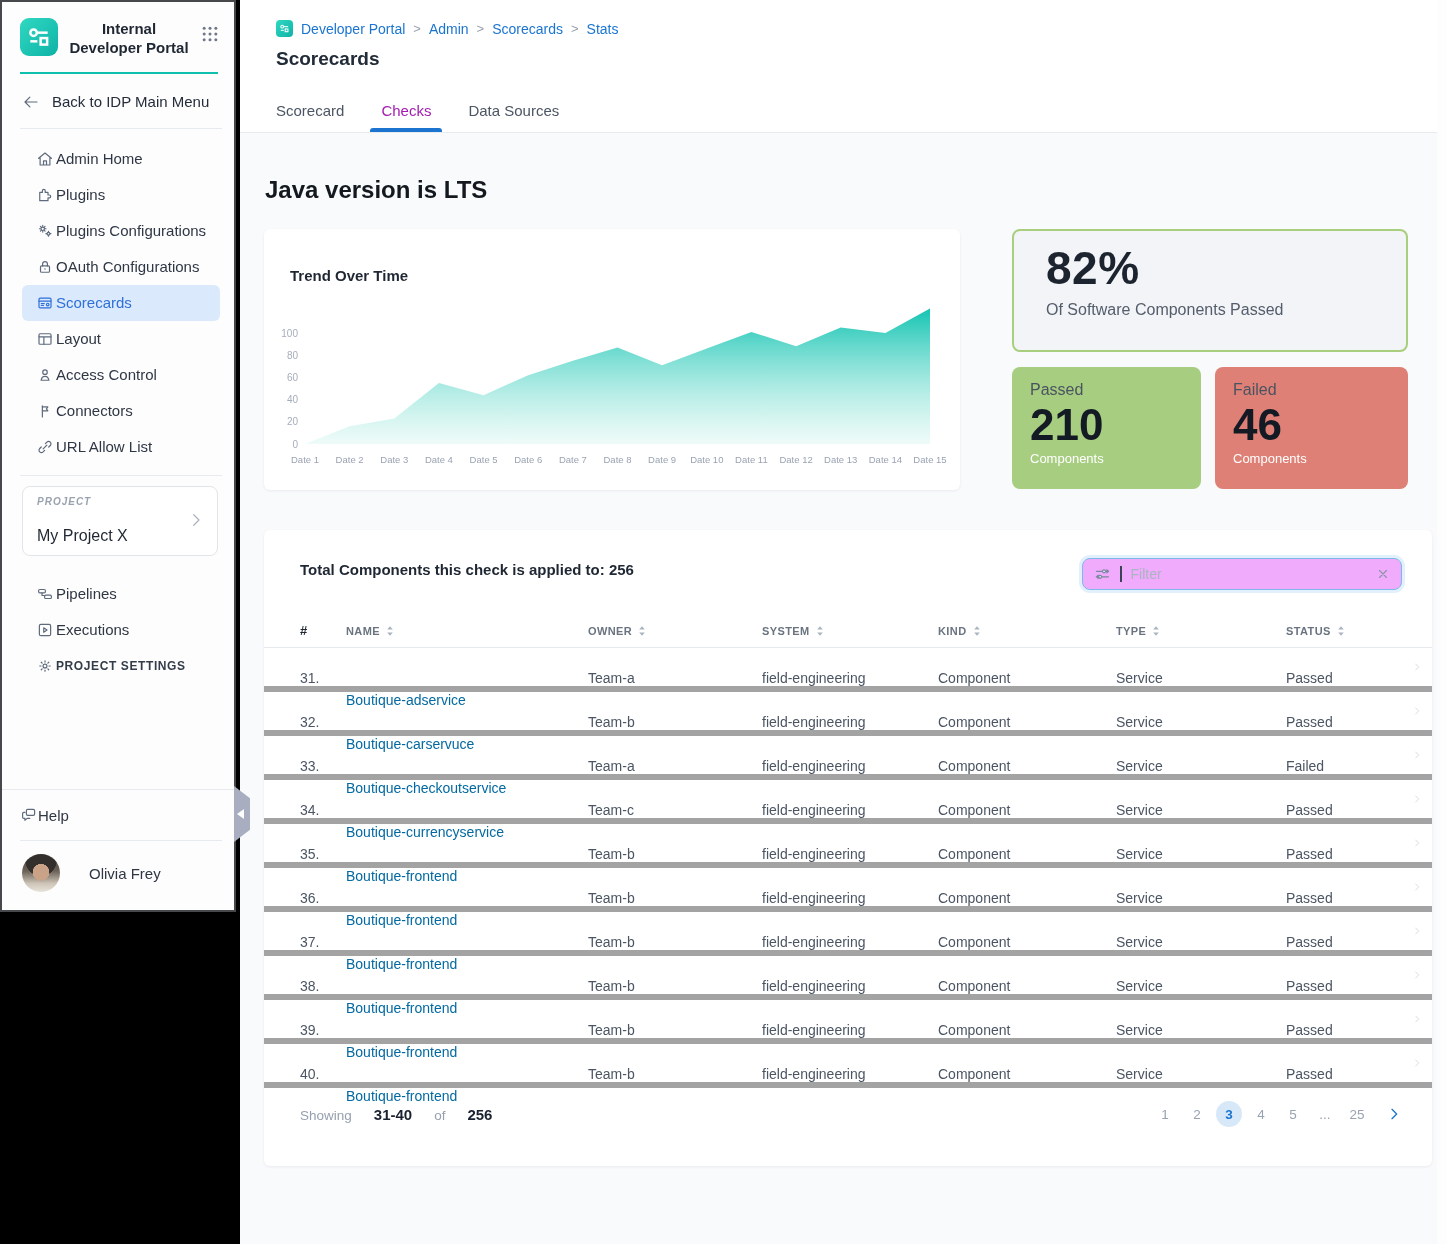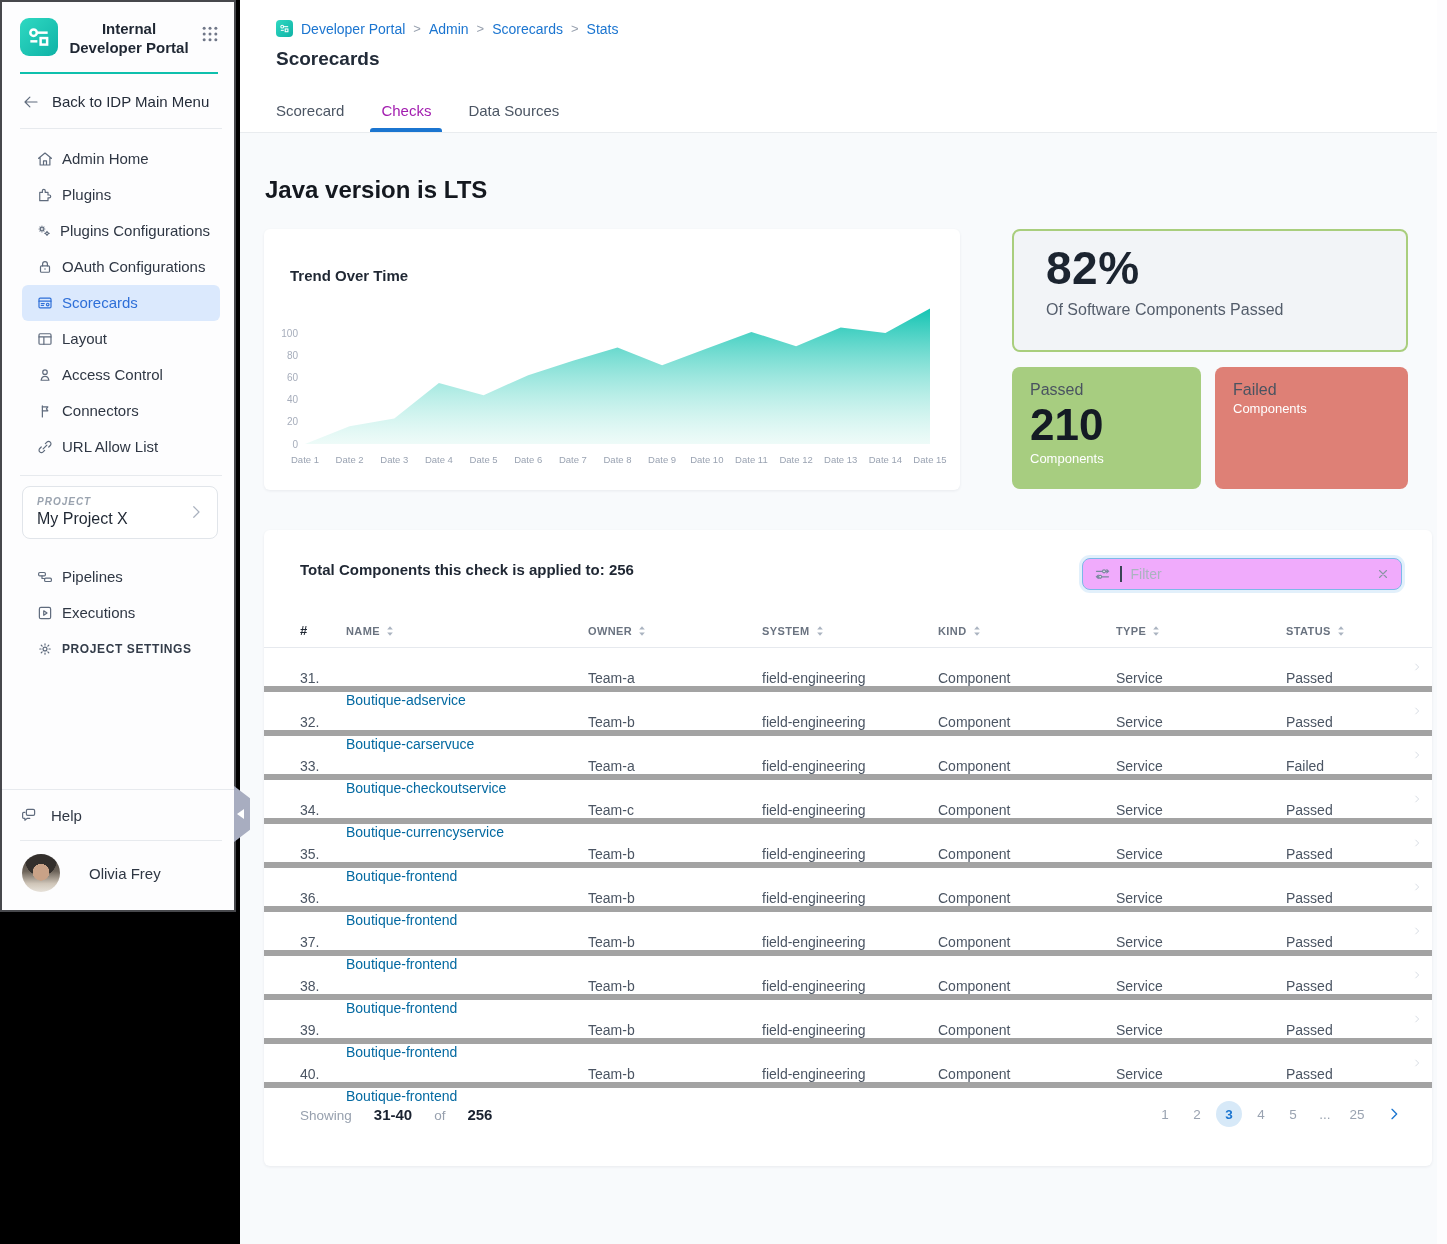--- a/index.html
+++ b/index.html
@@ -18,33 +18,33 @@
   .logo svg, .mini-logo svg{stroke:#fff;fill:none;stroke-width:2.3;}
   .logo-text{font-size:15px;font-weight:700;color:#1f2733;line-height:1.25;padding-top:2px;flex:1;}
   .logo-text span{display:block;}
   .grid-icon{padding-top:6px;cursor:pointer;}
   .teal-line{height:2px;background:#0ec0ad;margin:4px 16px 0 18px;}
   .back-row{display:flex;align-items:center;gap:12px;padding:19px 18px 17px 20px;font-size:15px;
             color:#252d3a;cursor:pointer;}
   .divider{height:1px;background:#e7eaee;margin:0 12px 0 18px;}
   .divider.full{margin:0;}
   nav.primary{padding:12px 14px 10px 20px;}
-  .nav-item{display:flex;align-items:center;gap:8px;height:36px;padding:0 10px 0 14px;border-radius:6px;
+  .nav-item{display:flex;align-items:center;gap:2px;height:36px;padding:0 10px 0 14px;border-radius:6px;
             font-size:15px;color:#2f3744;cursor:pointer;white-space:nowrap;}
   .nav-item.active{background:#dbe9fd;color:#2e6fd8;}
   .nav-item.active .ic{stroke:#2e6fd8;}
   .project-card{margin:10px 16px 6px 20px;border:1px solid #e1e5ea;border-radius:8px;padding:9px 12px 10px 14px;
                 display:flex;align-items:center;cursor:pointer;background:#fff;}
   .project-meta{flex:1;}
   .project-label{font-size:10px;letter-spacing:1px;color:#9aa3af;font-weight:700;font-style:italic;}
-  .project-name{font-size:16px;color:#1f2733;margin-top:3px;}
+  .project-name{font-size:16px;color:#1f2733;margin-top:20px;}
   nav.secondary{padding:14px 14px 0 20px;}
   .nav-item.small-caps{font-size:12px;font-weight:700;letter-spacing:.6px;color:#333c49;}
   .spacer{flex:1;}
-  .help-row{display:flex;align-items:center;gap:13px;padding:16px 18px;font-size:15px;cursor:pointer;}
+  .help-row{display:flex;align-items:center;padding:16px 18px;font-size:15px;cursor:pointer;}
   .user-row{display:flex;align-items:center;gap:29px;padding:13px 18px 18px 20px;font-size:15px;cursor:pointer;text-align:center;}
   .avatar{width:38px;height:38px;border-radius:50%;flex:0 0 auto;
     background:
       radial-gradient(circle at 50% 48%,#c9a287 0 30%,rgba(0,0,0,0) 31%),
       radial-gradient(circle at 50% 16%,#332f2c 0 42%,rgba(0,0,0,0) 43%),
       linear-gradient(180deg,#4b4440 0%,#6b6258 45%,#cfc5b8 78%,#e8e3db 100%);}
   .collapse-handle{position:absolute;left:234px;top:786px;width:16px;height:56px;background:#a8adc0;
       clip-path:polygon(0 0,100% 22%,100% 78%,0 100%);display:flex;align-items:center;justify-content:center;
       cursor:pointer;z-index:5;}
   .collapse-handle .tri{width:0;height:0;border-top:5px solid transparent;border-bottom:5px solid transparent;
@@ -352,20 +352,21 @@
         <div class="pct-caption">Of Software Components Passed</div>
       </div>
 
       <div class="stat-card passed">
         <div class="stat-label">Passed</div>
         <div class="stat-value">210</div>
         <div class="stat-unit">Components</div>
       </div>
       <div class="stat-card failed">
         <div class="stat-label">Failed</div>
+        <div class="stat-value">46</div>
         <div class="stat-unit">Components</div>
       </div>
 
       <div class="card table-card">
         <div class="table-title">Total Components this check is applied to: 256</div>
 
         <div class="filter-box">
           <svg width="17" height="17" viewBox="0 0 20 20" style="stroke:#7b87a0;stroke-width:1.5;fill:none;stroke-linecap:round">
             <path d="M3 6.3h14M15 4.5l2 1.8-2 1.8"></path>
               <circle cx="11.8" cy="6.3" r="1.7" fill="#fff"></circle>

